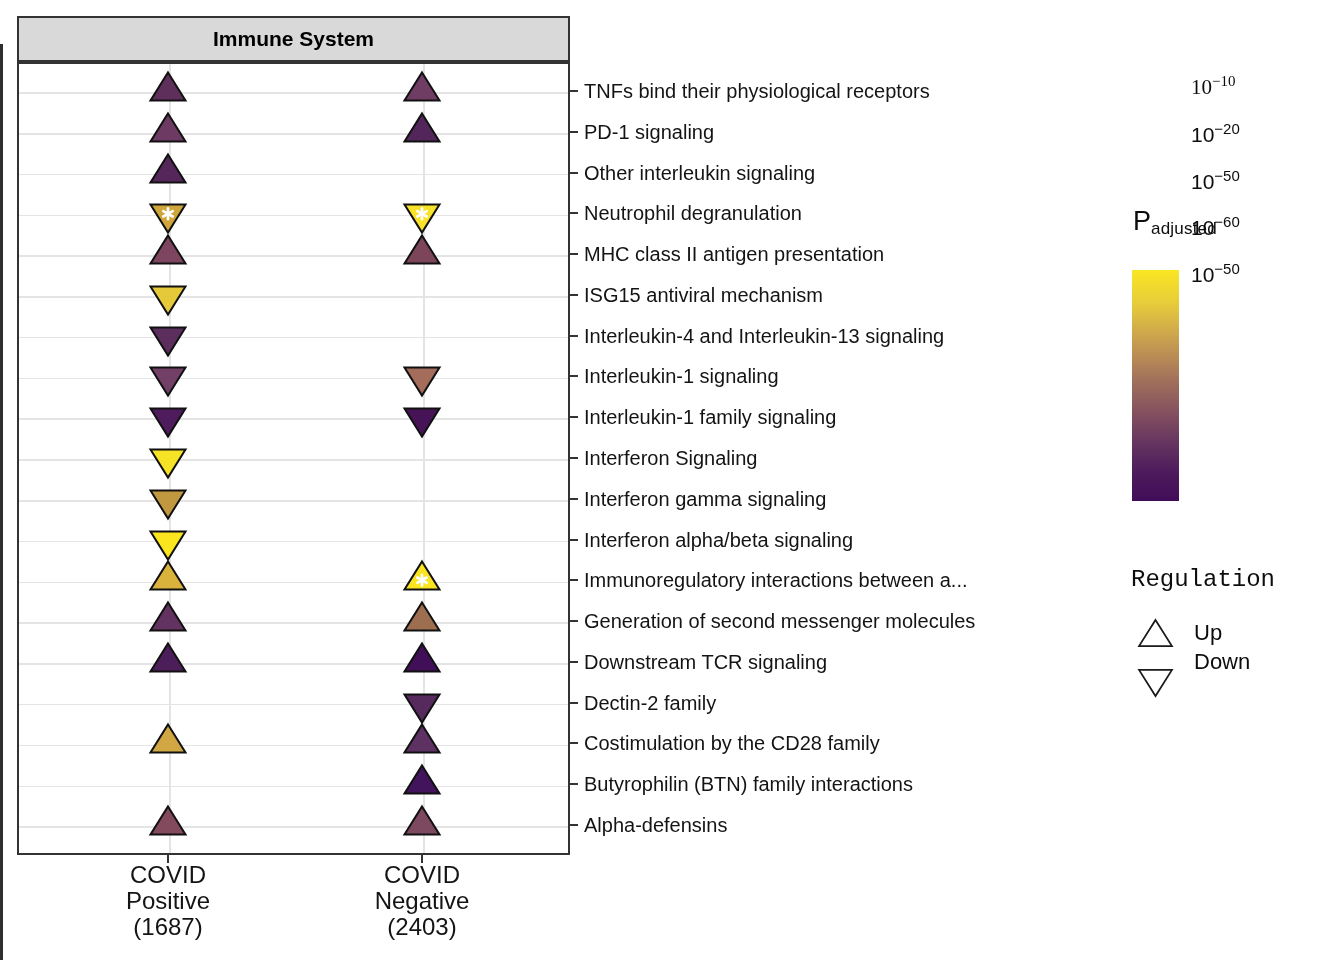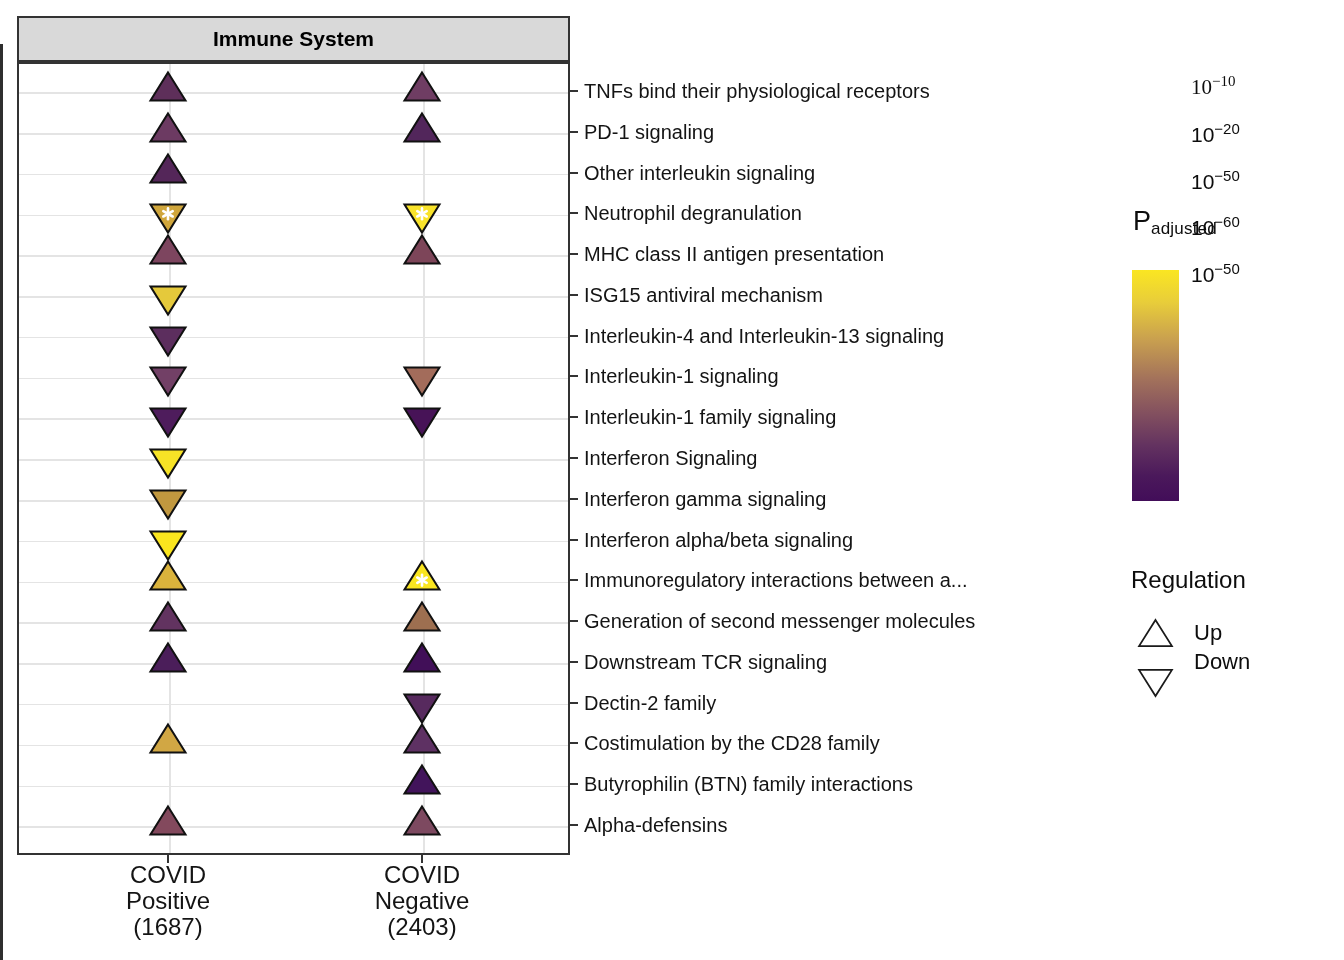--- a/index.html
+++ b/index.html
@@ -41,21 +41,21 @@
   .padj-title{position:absolute;left:1133px;top:206px;color:#0d0d0d;}
   .padj-title .p-main{font-size:27px;}
   .padj-title .p-sub{font-size:17px;position:relative;top:4px;letter-spacing:0.2px;text-align:right;}
   .colorbar{position:absolute;left:1132px;top:270px;width:47px;height:231px;}
   .cb-label{
     position:absolute;left:1191px;transform:translateY(-50%);
     font-size:21px;color:#0d0d0d;white-space:nowrap;
   }
   .cb-label sup{font-size:15px;}
 
-  .reg-title{position:absolute;left:1131px;top:566px;font-size:24px;color:#0d0d0d;}
+  .reg-title{position:absolute;left:1131px;top:566px;font-size:24px;color:#0d0d0d;font-family:Liberation Mono, monospace;}
   .reg-item-shape{position:absolute;left:1137px;overflow:visible;}
   .reg-item-label{
     position:absolute;left:1194px;transform:translateY(-50%);
     font-size:22px;color:#0d0d0d;white-space:nowrap;
   }
 </style>
 </head>
 <body>
 
 <div id="figure">

